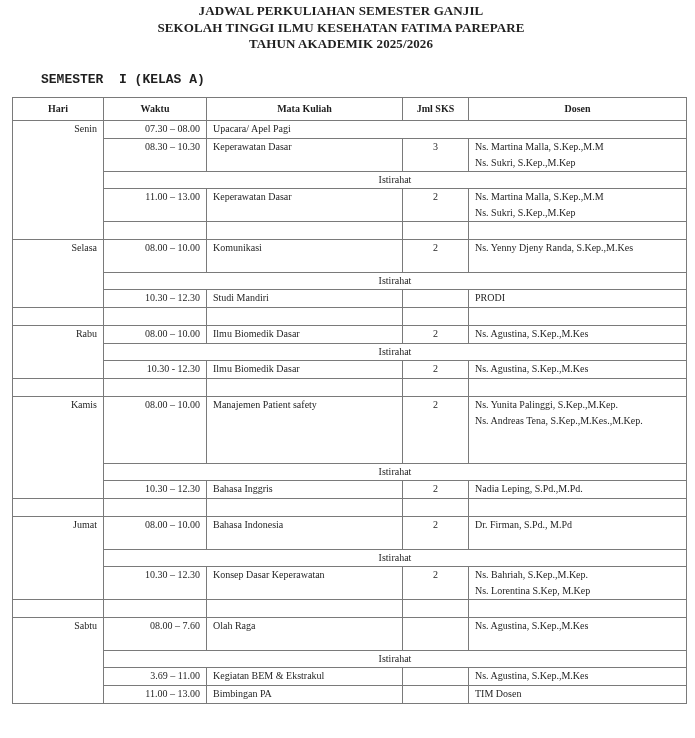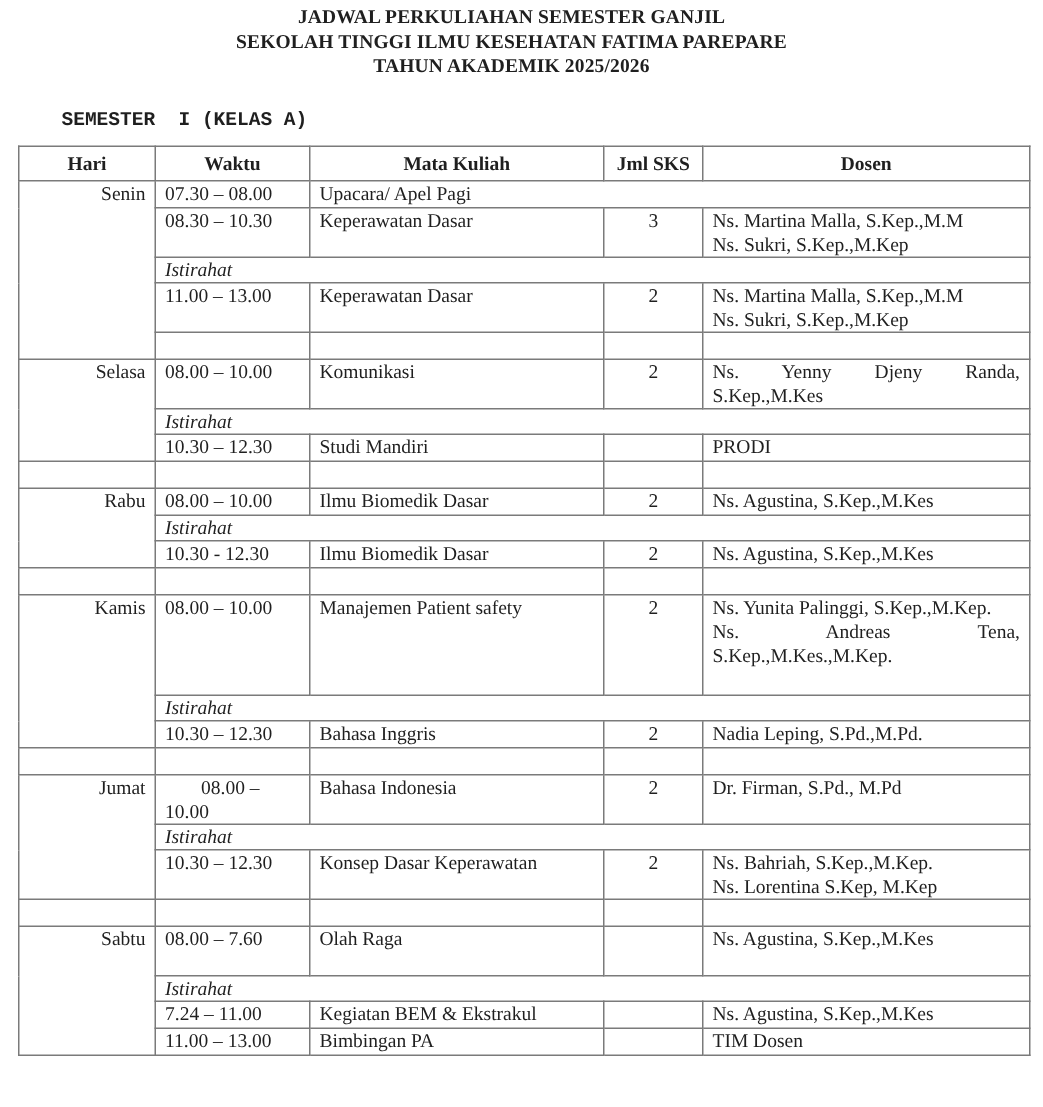--- a/index.html
+++ b/index.html
@@ -14,38 +14,38 @@
     line-height: 16.5px; letter-spacing: 0.1px;
   }
   .header div { white-space: nowrap; }
   .semester {
     position: absolute; left: 13px; top: 72px;
     font-family: Liberation Mono, monospace; font-weight: bold; font-size: 13px; margin-left: 28px;
   }
   table.sched {
     position: absolute; left: 12px; top: 97px; width: 674px;
     border-collapse: collapse; table-layout: fixed;
-    font-family: "Liberation Serif", serif; font-size: 13px; border-radius: 31px;
+    font-family: "Liberation Serif", serif; font-size: 10px; border-radius: 31px;
   }
   table.sched td, table.sched th {
     border: 1px solid #7a7a7a; padding: 0 6px; vertical-align: top;
     line-height: 16px;
   }
   table.sched th { font-weight: bold; text-align: center; height: 22px; vertical-align: middle; }
   col.c-hari { width: 91px; }
   col.c-waktu { width: 103px; }
   col.c-mk { width: 196px; }
   col.c-sks { width: 66px; }
   col.c-dosen { width: 218px; }
   td.hari { text-align: right; vertical-align: middle; }
-  td.waktu { white-space: nowrap; padding-left: 5px; }
+  td.waktu { white-space: nowrap; padding-left: 5px; text-align: right; }
   td.waktu.wrap { white-space: normal; text-indent: 24px; }
   td.sks { text-align: center; }
   td.dosen.justify { text-align: justify; text-align-last: left; margin-top: 24px; }
-  td.break { text-align: left; font-style: italic; height: 15px; line-height: 15px; padding-right: 36px;}
+  td.break { text-align: center; height: 15px; line-height: 15px; padding-right: 36px;}
   tr.r1 td { height: 17px; }
   tr.r2 td { height: 32px; }
   tr.r4 td { height: 66px; }
   tr.spacer td { height: 17px; }
   .it { }
   .dl { display: block; }
 </style>
 </head>
 <body>
 
@@ -218,21 +218,21 @@
       <td class="hari" rowspan="4">Sabtu</td>
       <td class="waktu">08.00 – 7.60</td>
       <td>Olah Raga</td>
       <td class="sks"></td>
       <td class="dosen">Ns. Agustina, S.Kep.,M.Kes</td>
     </tr>
     <tr>
       <td class="break" colspan="4">Istirahat</td>
     </tr>
     <tr class="r1">
-      <td class="waktu">7.24 – 11.00</td>
+      <td class="waktu">3.69 – 11.00</td>
       <td>Kegiatan BEM &amp; Ekstrakul</td>
       <td class="sks"></td>
       <td class="dosen">Ns. Agustina, S.Kep.,M.Kes</td>
     </tr>
     <tr class="r1">
       <td class="waktu">11.00 – 13.00</td>
       <td>Bimbingan PA</td>
       <td class="sks"></td>
       <td class="dosen">TIM Dosen</td>
     </tr>

